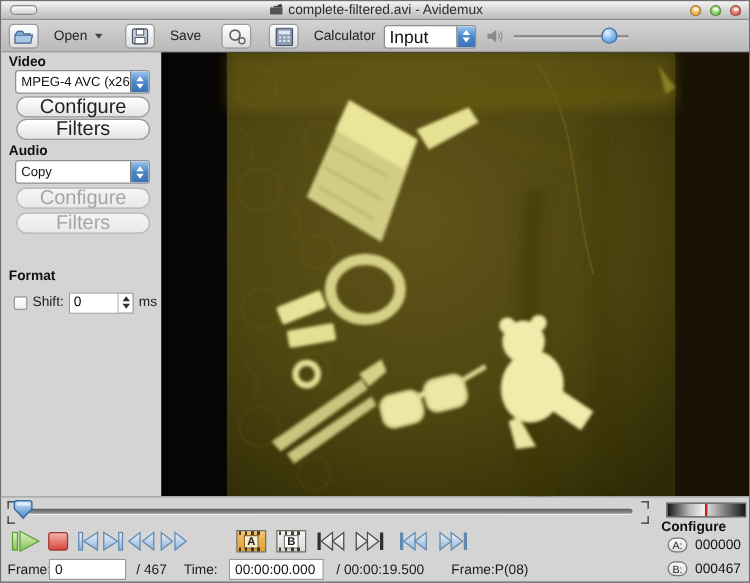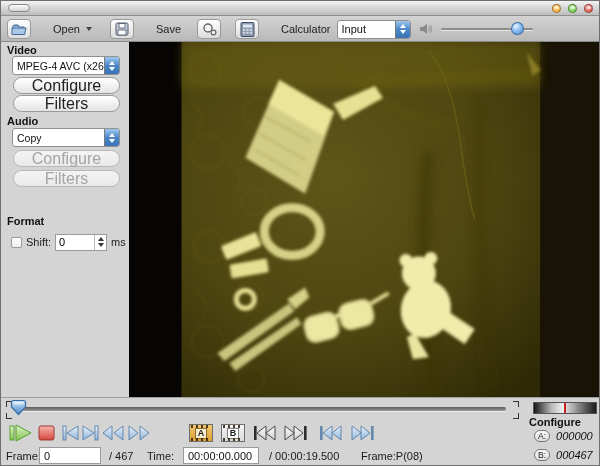--- a/index.html
+++ b/index.html
@@ -18,21 +18,21 @@
   #light-orange{right:40px;background:radial-gradient(circle at 35% 30%,#ffd98a,#f09f2c);}
   #light-green {right:24px;background:radial-gradient(circle at 35% 30%,#c4f0a0,#5cbe3a);}
   #light-red   {right:8px; background:radial-gradient(circle at 35% 30%,#f6b0a4,#d6463c);}
 
   
   #toolbar{position:absolute;left:0;top:16px;width:600px;height:25px;
     background:linear-gradient(#d2d2d2,#b9b9b9);border-bottom:1px solid #8a8a8a;
     display:flex;align-items:center;padding:0 6px;gap:4px;}
   .iconbox{width:24px;height:20px;border:1px solid #9a9a9a;border-radius:4px;
     background:linear-gradient(#ffffff,#dcdcdc);display:flex;align-items:center;justify-content:center;cursor:pointer;flex:0 0 auto;}
-  .tlabel{font-size:11px;color:#222;margin:0 2px 0 18px;}
+  .tlabel{font-size:11px;color:#222;margin:0 2px 0 8px;}
   .dd-arrow{width:0;height:0;border-left:3.5px solid transparent;border-right:3.5px solid transparent;border-top:4px solid #444;margin:0 4px 0 0;}
   .gap{width:6px;flex:0 0 auto;}
 
   .combo{position:relative;height:19px;border:1px solid #8f8f8f;border-radius:3px;background:#fff;
     display:flex;align-items:center;overflow:hidden;cursor:pointer;}
   .combo .ctext{font-size:10.5px;color:#111;padding:0 4px;white-space:nowrap;overflow:hidden;flex:1;}
   .combo .stepper{width:15px;height:100%;background:linear-gradient(#9ec7ef,#4a86c8 50%,#3b73b4);
     border-left:1px solid #7a7a7a;display:flex;flex-direction:column;align-items:center;justify-content:center;gap:2px;flex:0 0 auto;}
   .stepper .up{width:0;height:0;border-left:3px solid transparent;border-right:3px solid transparent;border-bottom:4px solid #fff;}
   .stepper .dn{width:0;height:0;border-left:3px solid transparent;border-right:3px solid transparent;border-top:4px solid #fff;}
@@ -90,21 +90,21 @@
   .stinput{position:absolute;top:1px;height:17px;border:1px solid #9a9a9a;background:#fff;font-size:11px;color:#111;padding:0 4px;outline:none;}
 
   #selection-panel{position:absolute;left:525px;top:0;width:75px;height:70px;}
   #zoombar{position:absolute;left:7px;top:4px;width:64px;height:12px;border:1px solid #555;
     background:linear-gradient(90deg,#161616,#b8b8b8 28%,#efefef 46%,#8f8f8f 70%,#1a1a1a);}
   #zoombar-mark{position:absolute;left:30px;top:0;width:2px;height:10px;background:#cc2222;}
   #sel-title{position:absolute;left:3px;top:18px;font-size:11px;font-weight:bold;color:#111;}
   .sel-row{position:absolute;left:8px;display:flex;align-items:center;gap:6px;}
   .badge{min-width:12px;height:12px;line-height:11px;border:1px solid #777;border-radius:8px;
     background:linear-gradient(#fbfbfb,#dedede);font-size:8.5px;text-align:center;padding:0 3px;color:#222;}
-  .sel-val{font-size:11px;color:#111;font-style:italic;}
+  .sel-val{font-size:11px;color:#111;}
 </style>
 </head>
 <body>
 
 <svg width="0" height="0" style="position:absolute">
   <defs>
     <linearGradient id="gBlue" x1="0" y1="0" x2="0" y2="1">
         <stop offset="0" stop-color="#eaf3fb"></stop>
         <stop offset="1" stop-color="#8fb3da"></stop>
       </linearGradient>
@@ -124,20 +124,28 @@
         <stop offset="0" stop-color="#cde5fa"></stop>
         <stop offset="1" stop-color="#4a86c8"></stop>
       </linearGradient>
   </defs>
 </svg>
 
 <div id="win">
 
   <div id="titlebar">
     <div id="pill"></div>
+    <div id="title">
+      <svg width="11" height="11" viewBox="0 0 11 11">
+        <polygon points="0,4 9,1 10,4" fill="#3a3a3a"></polygon>
+        <rect x="0" y="4" width="10" height="5.5" rx="1" fill="#555"></rect>
+        <rect x="1.5" y="1.8" width="1.4" height="2" fill="#ddd" transform="rotate(-17 2 3)"></rect>
+        <rect x="4.5" y="1" width="1.4" height="2" fill="#ddd" transform="rotate(-17 5 2)"></rect>
+      </svg><span>complete-filtered.avi - Avidemux</span>
+    </div>
     <div class="light" id="light-orange">
         <i></i>
       </div>
     <div class="light" id="light-green">
         <i></i>
       </div>
     <div class="light" id="light-red">
         <i></i>
       </div>
   </div>
@@ -177,21 +185,21 @@
             <rect x="6.4" y="7" width="2.2" height="1.8"></rect>
             <rect x="9.8" y="7" width="2.2" height="1.8"></rect>
           <rect x="3" y="9.8" width="2.2" height="1.8"></rect>
             <rect x="6.4" y="9.8" width="2.2" height="1.8"></rect>
             <rect x="9.8" y="9.8" width="2.2" height="1.8"></rect>
         </g>
       </svg>
     </div>
     <span class="tlabel">Calculator</span>
     <div class="combo" style="width:74px">
-      <span class="ctext" style="font-size:11px">Input</span>
+      <span class="ctext" style="font-size:14px">Input</span>
       <span class="stepper">
           <span class="up"></span>
           <span class="dn"></span>
         </span>
     </div>
     <svg width="14" height="12" viewBox="0 0 14 12" style="margin-left:4px">
       <polygon points="1,4 4,4 8,1 8,11 4,8 1,8" fill="#8a8a8a"></polygon>
       <path d="M9.5 3.5 Q11.5 6 9.5 8.5 M11 2 Q14 6 11 10" stroke="#9a9a9a" stroke-width="1.2" fill="none"></path>
     </svg>
     <div id="vol-wrap">

